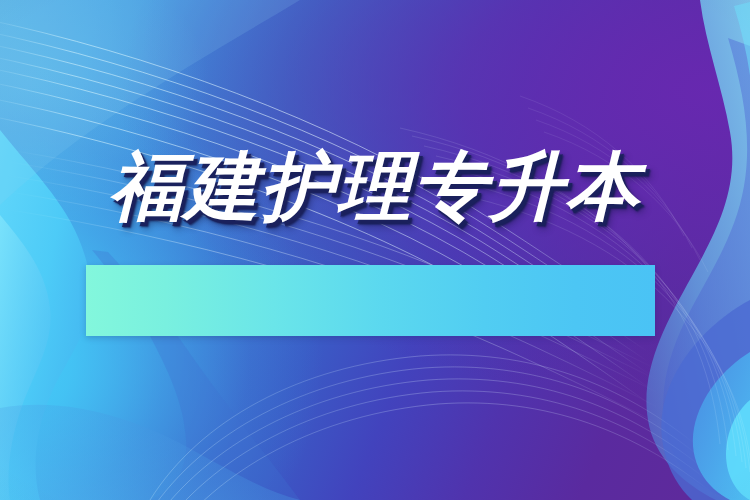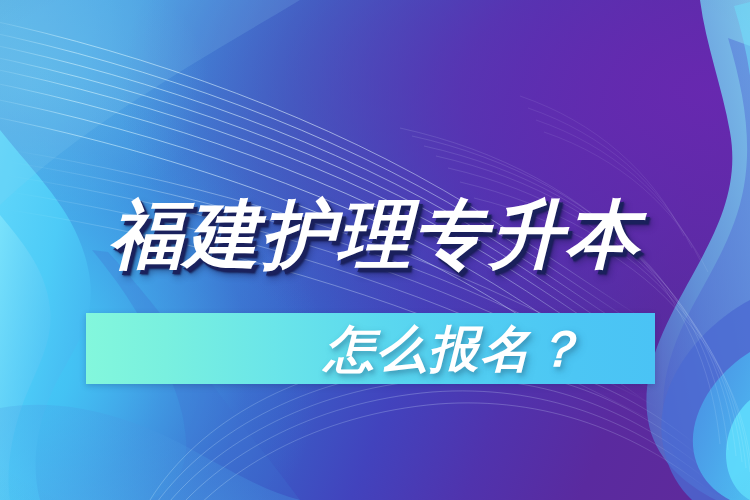--- a/index.html
+++ b/index.html
@@ -92,21 +92,20 @@
       radial-gradient(130% 120% at 50% 50%,
         rgba(0,0,0,0) 52%,
         rgba(15, 10, 50, 0.16) 100%);
     pointer-events: none;
   }
 
   
   .content {
     position: absolute;
     inset: 0;
-    margin-top: 48px;
   }
 
   .headline {
     position: absolute;
     left: 0;
     right: 0;
     top: 150px;
     text-align: center;
     font-size: 74px;
     line-height: 1;
@@ -330,16 +329,15 @@
   </div>
 
   <div class="bg-vignette"></div>
 
   <div class="content">
 
     <div class="headline">福建护理专升本</div>
 
     <div class="subtitle-bar"></div>
 
-    <div class="subtitle-text">怎么报名？</div>
 
   </div>
 </div>
 
 </body></html>

